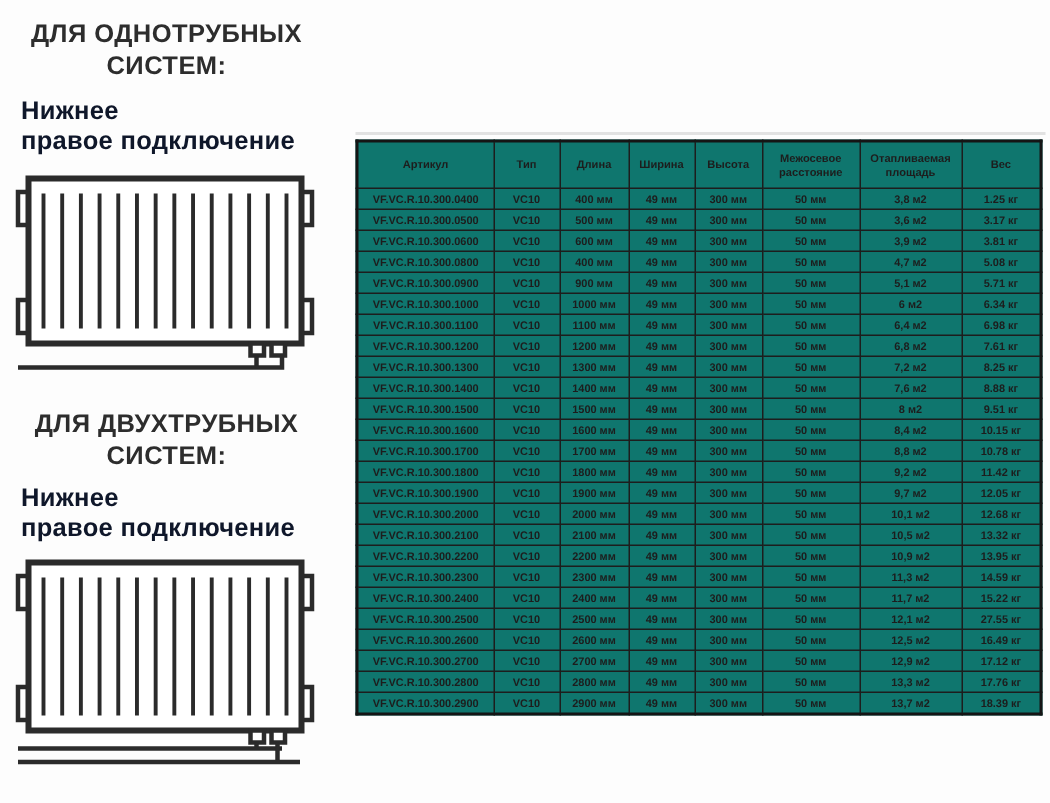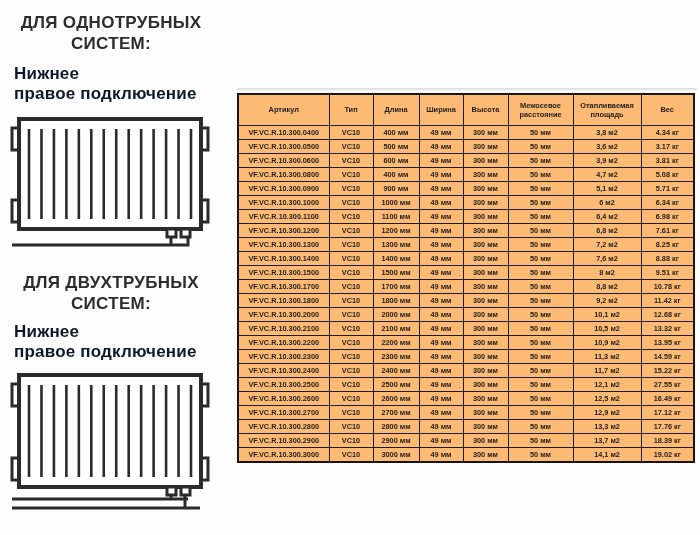--- a/index.html
+++ b/index.html
@@ -39,21 +39,21 @@
     position:absolute;left:237px;top:88px;width:460px;height:2px;
     background:#e2e2e2;
   }
 
   
   .spec-table-wrap{position:absolute;left:237px;top:93px;}
   table.spec{
     border-collapse:collapse;
     table-layout:fixed;
     width:456px;
-    background:#fdba74;
+    background:#0f766e;
     font-size:7.3px;
     font-weight:700;
     color:#1d1d1d;
   }
   table.spec th, table.spec td{
     border:1.5px solid #1d1d1d;
     text-align:center;
     vertical-align:middle;
     padding:0 1px;
     overflow:hidden;
@@ -203,21 +203,21 @@
       </thead>
       <tbody>
           <tr>
             <td>VF.VC.R.10.300.0400</td>
             <td>VC10</td>
             <td>400 мм</td>
             <td>49 мм</td>
             <td>300 мм</td>
             <td>50 мм</td>
             <td>3,8 м2</td>
-            <td>4.34 кг</td>
+            <td>1.25 кг</td>
           </tr>
           <tr>
             <td>VF.VC.R.10.300.0500</td>
             <td>VC10</td>
             <td>500 мм</td>
             <td>49 мм</td>
             <td>300 мм</td>
             <td>50 мм</td>
             <td>3,6 м2</td>
             <td>3.17 кг</td>
@@ -306,40 +306,60 @@
             <td>VF.VC.R.10.300.1500</td>
             <td>VC10</td>
             <td>1500 мм</td>
             <td>49 мм</td>
             <td>300 мм</td>
             <td>50 мм</td>
             <td>8 м2</td>
             <td>9.51 кг</td>
           </tr>
           <tr>
+            <td>VF.VC.R.10.300.1600</td>
+            <td>VC10</td>
+            <td>1600 мм</td>
+            <td>49 мм</td>
+            <td>300 мм</td>
+            <td>50 мм</td>
+            <td>8,4 м2</td>
+            <td>10.15 кг</td>
+          </tr>
+          <tr>
             <td>VF.VC.R.10.300.1700</td>
             <td>VC10</td>
             <td>1700 мм</td>
             <td>49 мм</td>
             <td>300 мм</td>
             <td>50 мм</td>
             <td>8,8 м2</td>
             <td>10.78 кг</td>
           </tr>
           <tr>
             <td>VF.VC.R.10.300.1800</td>
             <td>VC10</td>
             <td>1800 мм</td>
             <td>49 мм</td>
             <td>300 мм</td>
             <td>50 мм</td>
             <td>9,2 м2</td>
             <td>11.42 кг</td>
           </tr>
           <tr>
+            <td>VF.VC.R.10.300.1900</td>
+            <td>VC10</td>
+            <td>1900 мм</td>
+            <td>49 мм</td>
+            <td>300 мм</td>
+            <td>50 мм</td>
+            <td>9,7 м2</td>
+            <td>12.05 кг</td>
+          </tr>
+          <tr>
             <td>VF.VC.R.10.300.2000</td>
             <td>VC10</td>
             <td>2000 мм</td>
             <td>49 мм</td>
             <td>300 мм</td>
             <td>50 мм</td>
             <td>10,1 м2</td>
             <td>12.68 кг</td>
           </tr>
           <tr>
@@ -425,27 +445,17 @@
           <tr>
             <td>VF.VC.R.10.300.2900</td>
             <td>VC10</td>
             <td>2900 мм</td>
             <td>49 мм</td>
             <td>300 мм</td>
             <td>50 мм</td>
             <td>13,7 м2</td>
             <td>18.39 кг</td>
           </tr>
-          <tr>
-            <td>VF.VC.R.10.300.3000</td>
-            <td>VC10</td>
-            <td>3000 мм</td>
-            <td>49 мм</td>
-            <td>300 мм</td>
-            <td>50 мм</td>
-            <td>14,1 м2</td>
-            <td>19.02 кг</td>
-          </tr>
         </tbody>
     </table>
   </div>
 
 </div>
 
 </body></html>

